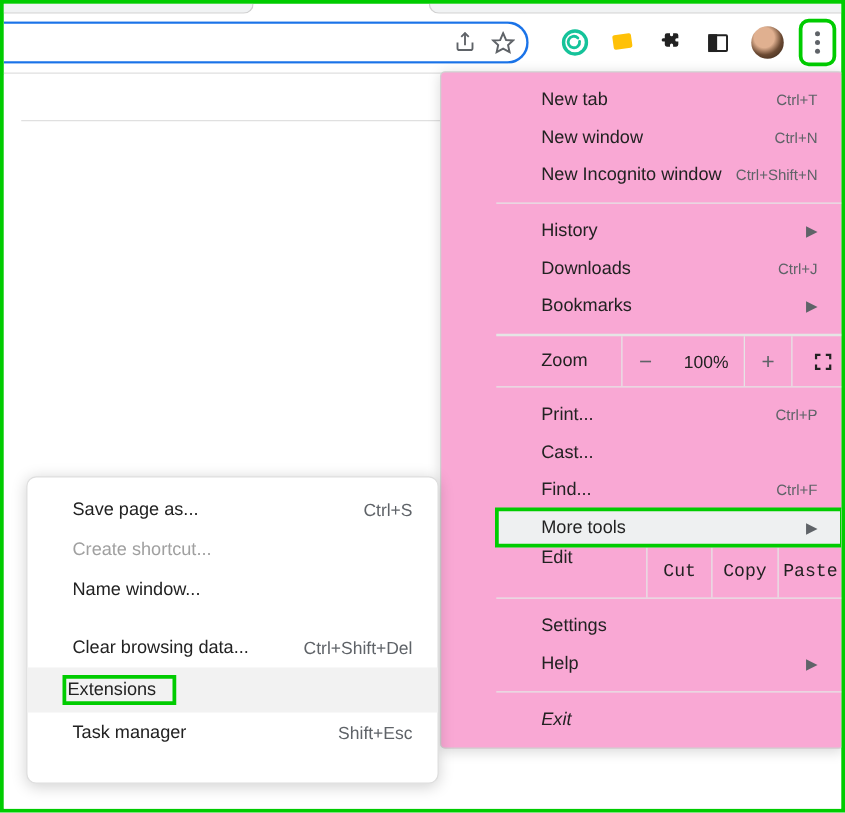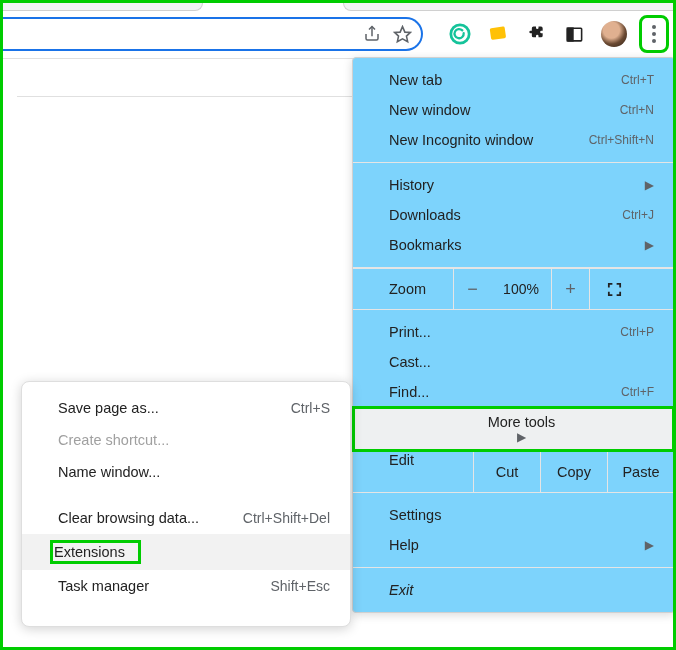--- a/index.html
+++ b/index.html
@@ -80,26 +80,27 @@
       border-top: 1px solid #e0e0e0;
       margin-top: 36px;
       margin-left: 14px;
     }
     
     .main-menu {
       position: absolute;
       top: 54px;
       left: 349px;
       width: 323px;
-      background: #7dd3fc;
+      background: #f9a8d4;
       border: 1px solid #d0d0d0;
       box-shadow: 0 2px 10px rgba(0,0,0,0.15);
       border-radius: 4px;
       font-size: 14.5px;
       color: #222;
+      padding-left: 44px;
     }
     .menu-section { border-bottom: 1px solid #e5e5e5; padding: 7px 0; }
     .menu-section:last-child { border-bottom: none; font-style: italic; }
     .menu-item {
       display: flex;
       align-items: center;
       justify-content: space-between;
       padding: 7px 20px 7px 36px;
       cursor: default;
     }
@@ -120,25 +121,24 @@
     .zoom-btn { flex: 0 0 38px; font-size: 18px; border-left: 1px solid #e5e5e5;}
     .zoom-value { flex: 0 0 60px; font-size: 14px; color:#222;}
     .zoom-fs { flex: 0 0 50px; border-left: 1px solid #e5e5e5;}
     .edit-row {
       display: flex; align-items: flex-start;
       border-top: 1px solid #e5e5e5;
       border-bottom: 1px solid #e5e5e5;
       height: 42px;
     }
     .edit-label { flex: 0 0 120px; padding-left: 36px; }
-    .edit-btn { flex: 1; text-align:center; border-left: 1px solid #e5e5e5; height:100%; display:flex; align-items:center; justify-content:center; }
+    .edit-btn { flex: 1; text-align:center; border-left: 1px solid #e5e5e5; height:100%; display:flex; align-items:center; justify-content:center;font-family:Liberation Mono, monospace; }
     .highlight-row { 
       outline: 3px solid #0c0; 
       outline-offset: -2px;
-      flex-direction: column;
     }
     
     .sub-menu {
       position: absolute;
       top: 378px;
       left: 18px;
       width: 330px;
       background: #fff;
       border: 1px solid #dedede;
       box-shadow: 0 2px 12px rgba(0,0,0,0.18);

